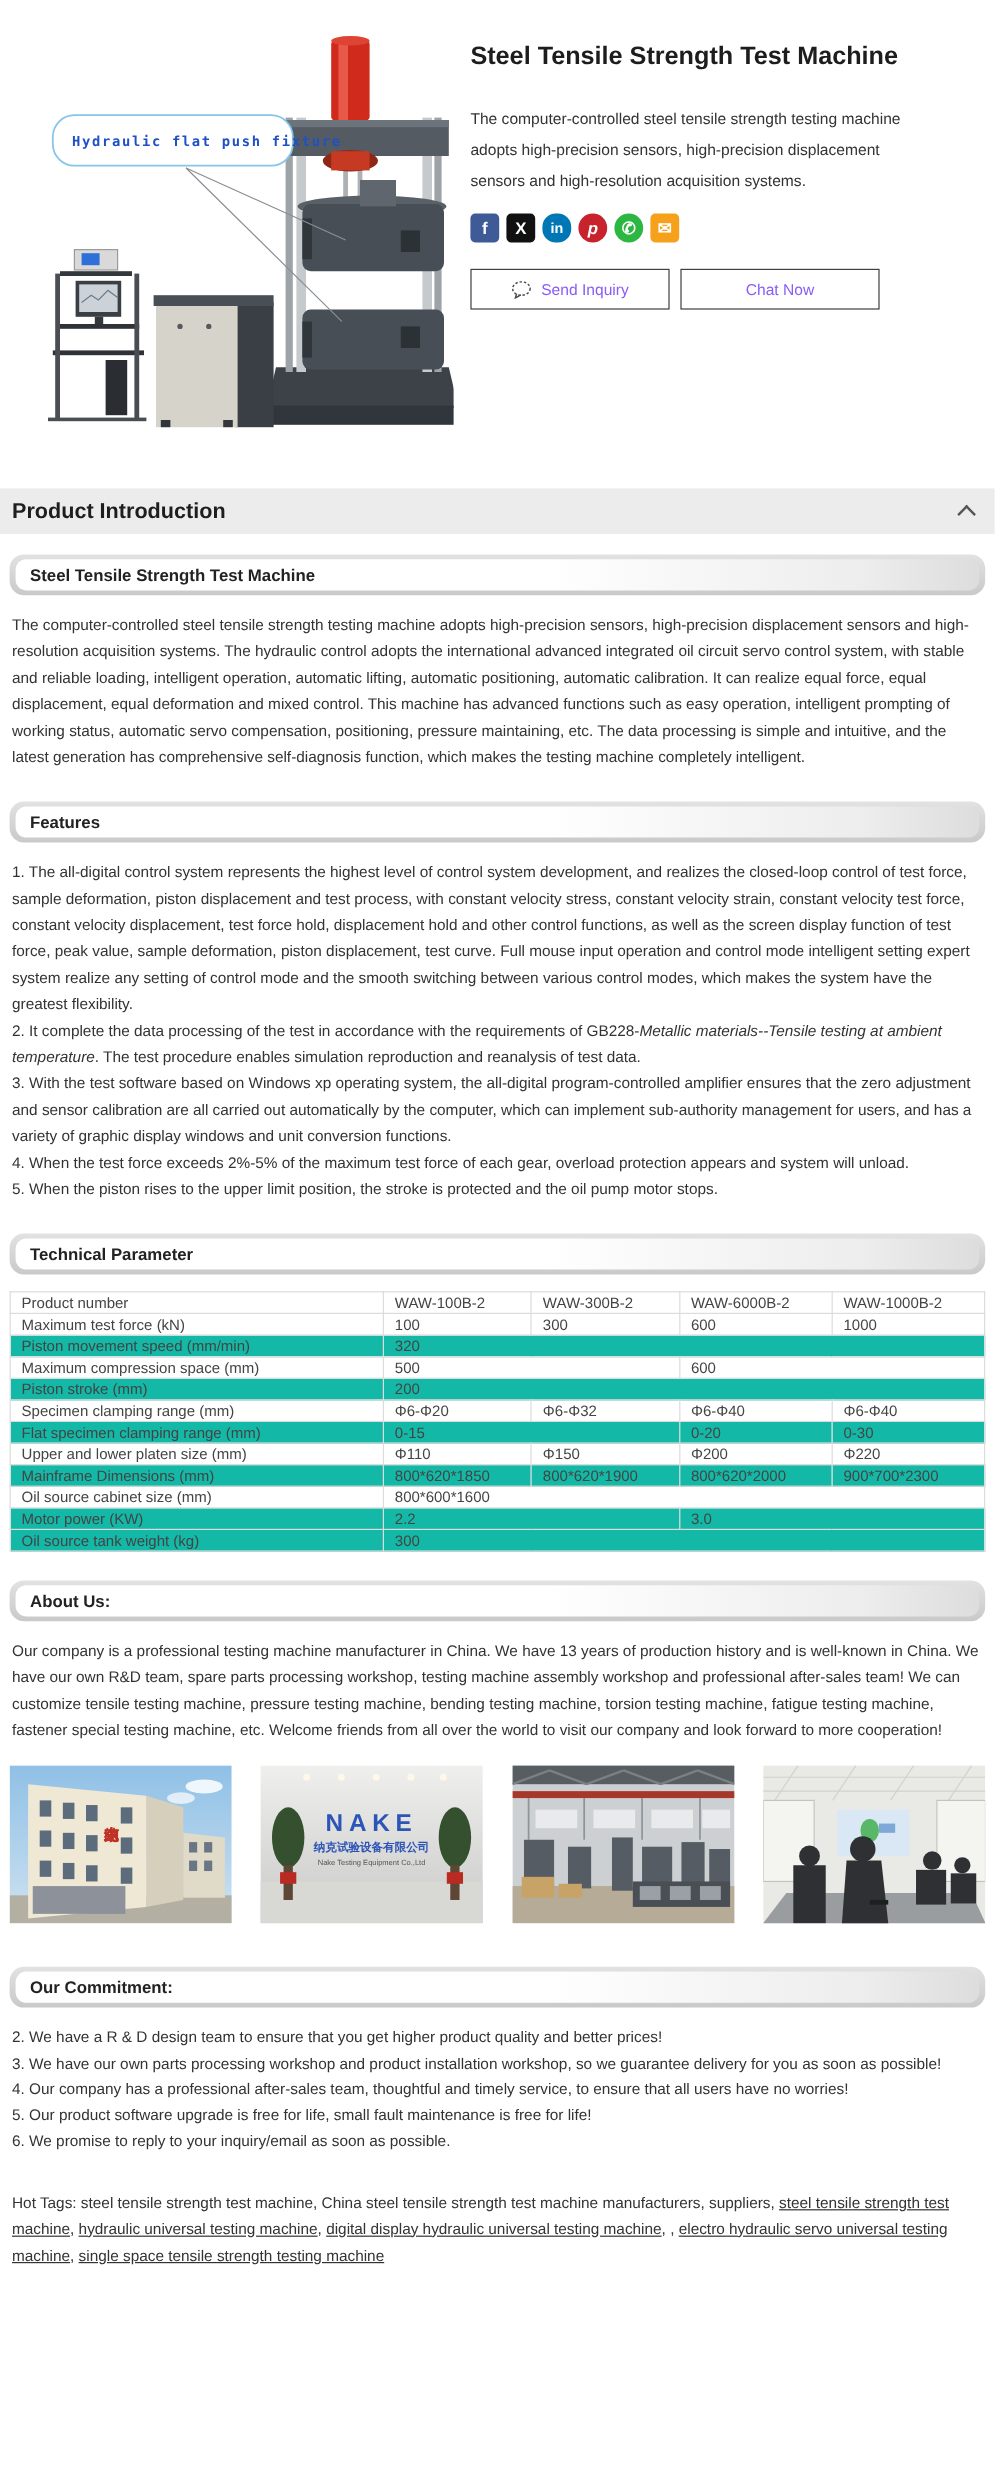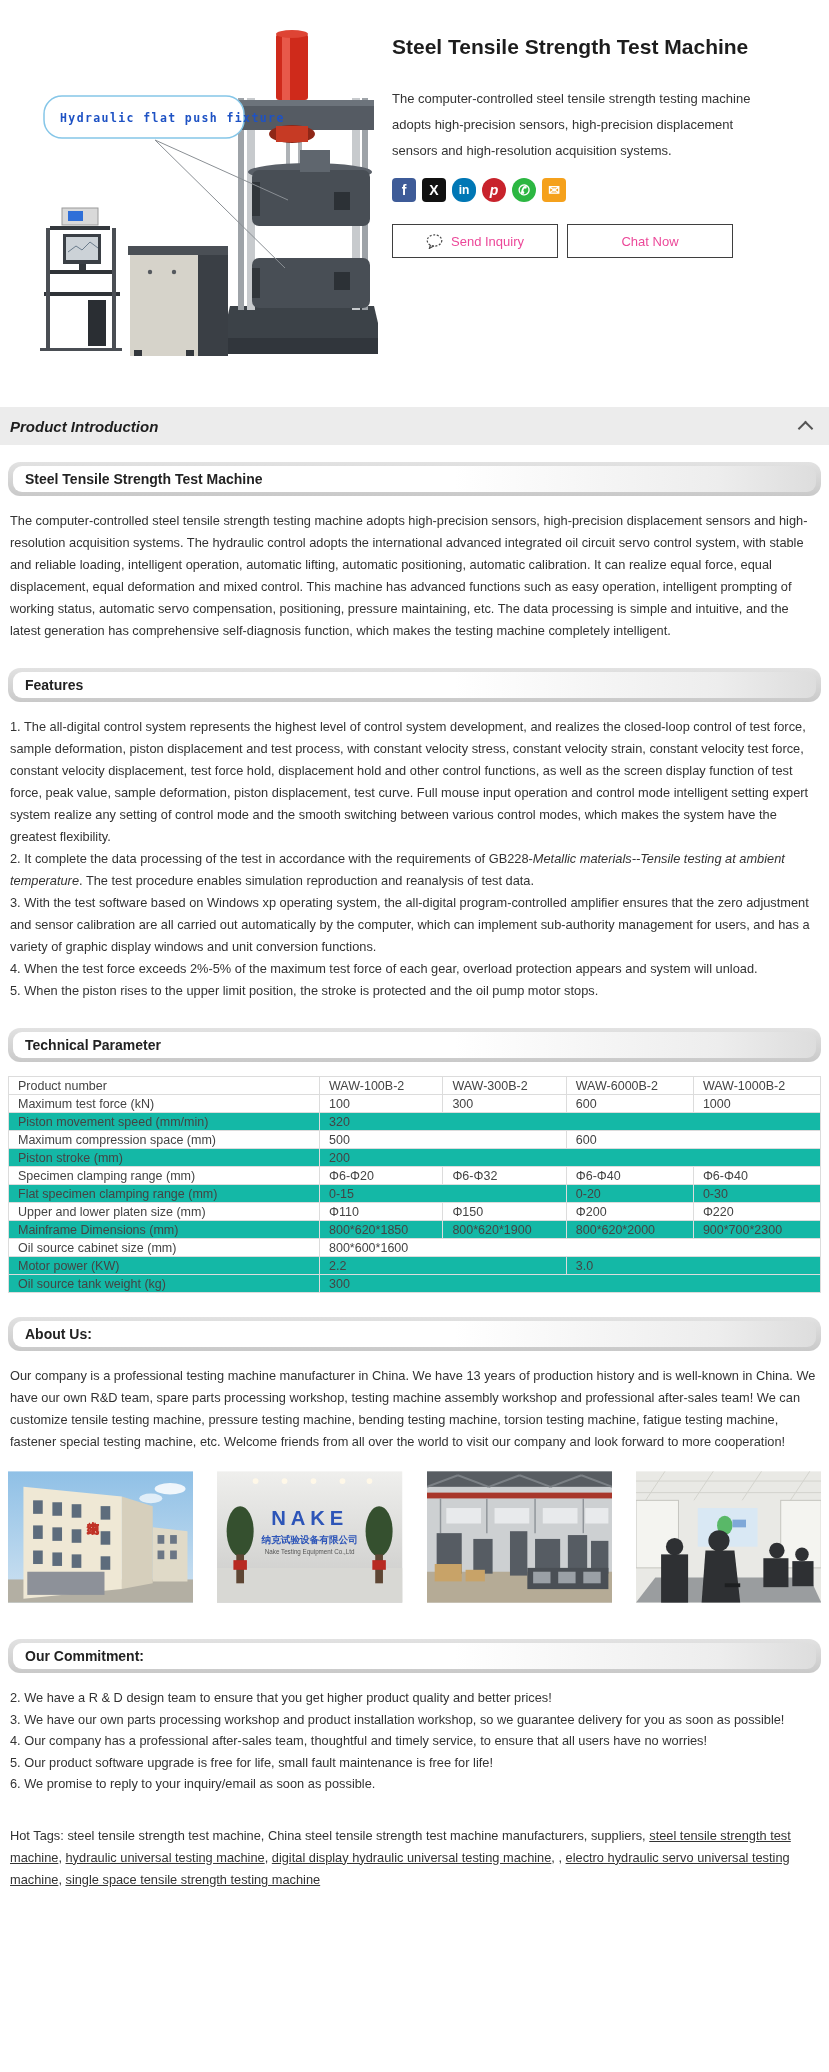--- a/index.html
+++ b/index.html
@@ -11,26 +11,26 @@
   .product-media{width:378px;flex:0 0 378px;position:relative;}
   .product-info{flex:1;padding:20px 60px 0 14px;}
   h1.title{font-size:21px;line-height:26px;font-weight:bold;color:#1d1d1d;margin:14px 0 26px;}
   .desc{font-size:13px;line-height:26px;color:#333;margin:0 0 14px;}
   .share-row{display:flex;gap:6px;margin:4px 0 0;}
   .share-icon{width:24px;height:24px;border-radius:4px;color:#fff;font-weight:bold;font-size:14px;
     display:flex;align-items:center;justify-content:center;cursor:pointer;line-height:1;}
   .share-icon.round{border-radius:50%;}
   .btn-row{display:flex;gap:9px;margin-top:22px;}
   .btn{width:166px;height:34px;background:#fff;border:1px solid #3f3f3f;font-family:inherit;
-    font-size:13px;color:#ec4899;display:flex;align-items:center;justify-content:center;gap:8px;cursor:pointer;}
+    font-size:13px;color:#8b5cf6;display:flex;align-items:center;justify-content:center;gap:8px;cursor:pointer;}
 
   
   .accordion-bar{margin-top:35px;background:#ececec;height:38px;display:flex;align-items:center;
     justify-content:space-between;padding:0 18px 0 10px;cursor:pointer;}
-  .accordion-bar .bar-title{font-size:15px;font-weight:bold;color:#1e1e1e;font-style:italic;}
+  .accordion-bar .bar-title{font-size:18px;font-weight:bold;color:#1e1e1e;}
   .chev{width:9px;height:9px;border-top:2px solid #555;border-right:2px solid #555;
     transform:rotate(-45deg);margin-top:4px;}
 
   
   .ribbon{margin:26px 8px 14px;background:linear-gradient(180deg,#e2e2e2,#c9c9c9);
     border-radius:12px;padding:4px 5px;}
   .ribbon.first{margin-top:17px;}
   .ribbon-inner{background:linear-gradient(90deg,#ffffff 0%,#ffffff 55%,#ededed 88%,#dddddd 100%);
     border-radius:9px;padding:5px 12px;font-weight:bold;font-size:14px;color:#222;}
 

